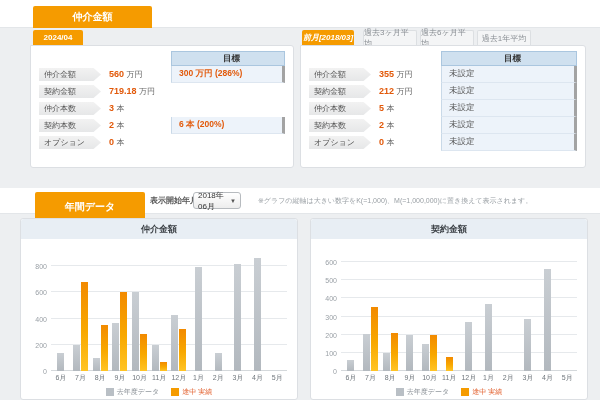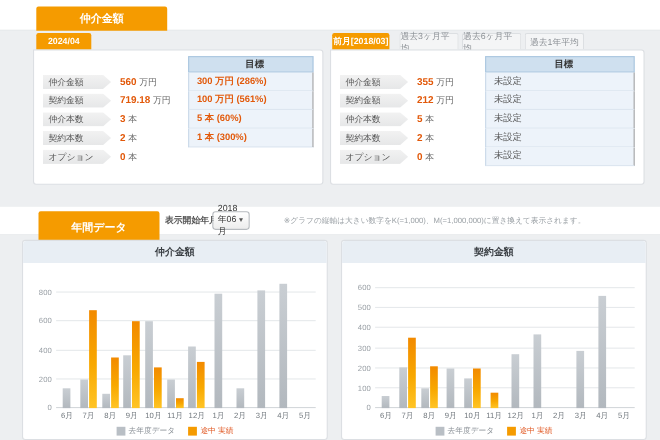--- a/index.html
+++ b/index.html
@@ -27,30 +27,30 @@
 
   .trow { display:flex; align-items:center; height:17px; position:relative; }
   .trow + .trow .tlabel { border-top:none; }
   .thead { height:15px; }
   .tlabel { width:62px; height:13px; background:linear-gradient(180deg,#f2f2f2,#e6e7e8);
     clip-path:polygon(0 0,88% 0,100% 50%,88% 100%,0 100%);
     font-size:8px; color:#555; display:flex; align-items:center; padding-left:5px; }
   .tvalue { width:70px; font-size:9px; padding-left:8px; white-space:nowrap; }
   .tvalue .num { color:#e2590a; font-weight:bold; }
   .tvalue .unit { color:#666; font-size:8px; }
-  .ttarget { flex:1; height:17px; background:#edf3fa; border-left:1px solid #c9d9e8; border-right:1px solid #a3a3a3;
+  .ttarget { flex:1; height:17px; background:#edf3fa; border-left:1px solid #c9d9e8; border-right:3px solid #a3a3a3;
     border-bottom:1px solid #dde6f0; font-size:8.5px; display:flex; align-items:center; padding-left:7px;
     position:relative; }
   .ttarget.set { color:#e2590a; font-weight:bold; }
   .ttarget.unset { color:#555; }
   .ttarget.th { background:#cfe0ef; border:1px solid #aac6df; color:#333; font-weight:bold;
     justify-content:center; height:15px; }
 
   .start-label { position:absolute; left:150px; top:195px; font-size:8px; color:#555; font-weight:bold; }
-  .dropdown { position:absolute; left:193px; top:192px; width:34px; height:17px;
+  .dropdown { position:absolute; left:193px; top:192px; width:48px; height:17px;
     background:linear-gradient(180deg,#ffffff,#ededed); border:1px solid #b7bbbf; border-radius:3px;
     font-size:8px; color:#333; display:flex; align-items:center; justify-content:flex-start; padding:0 4px; }
   .dropdown .caret { font-size:6px; color:#555; }
   .note { position:absolute; left:258px; top:196px; font-size:7px; color:#9aa0a5; }
 
   .chart-panel { position:absolute; top:218px; width:278px; height:182px; background:#fff;
     border:1px solid #dcdfe3; border-radius:3px; }
   .chart-title { height:20px; background:#e8eef4; display:flex; align-items:center; justify-content:center;
     font-size:9px; font-weight:bold; color:#3a3f44; border-radius:3px 3px 0 0; }
   .plot { position:relative; margin:14px 10px 0 30px; height:118px; }
@@ -86,46 +86,44 @@
       <div class="tvalue">
         <span class="num">560</span>
         <span class="unit">万円</span></div>
       <div class="ttarget set">300 万円 (286%)</div>
       </div>
     <div class="trow">
       <div class="tlabel">契約金額</div>
       <div class="tvalue">
         <span class="num">719.18</span>
         <span class="unit">万円</span></div>
-      <div class="ttarget set">100 万円 (561%)</div>
       </div>
     <div class="trow">
       <div class="tlabel">仲介本数</div>
       <div class="tvalue">
         <span class="num">3</span>
         <span class="unit">本</span></div>
-      <div class="ttarget set">5 本 (60%)</div>
       </div>
     <div class="trow">
       <div class="tlabel">契約本数</div>
       <div class="tvalue">
         <span class="num">2</span>
         <span class="unit">本</span></div>
-      <div class="ttarget set">1 本 (300%)</div>
+      <div class="ttarget set">6 本 (200%)</div>
       </div>
     <div class="trow">
       <div class="tlabel">オプション</div>
       <div class="tvalue">
         <span class="num">0</span>
         <span class="unit">本</span></div>
       </div>
   </div>
 
 <div id="compare-tabs">
-    <div class="subtab active" style="left: 302px; width: 52px;">前月[2018/03]</div>
+    <div class="subtab active" style="left: 302px; width: 52px; font-style: italic;">前月[2018/03]</div>
     <div class="subtab inactive" style="left: 363px; width: 54px;">過去3ヶ月平均</div>
     <div class="subtab inactive" style="left: 420px; width: 54px;">過去6ヶ月平均</div>
     <div class="subtab inactive" style="left: 477px; width: 54px;">過去1年平均</div>
   </div>
 <div class="panel panel-compare" id="panel-compare">
     <div class="trow thead">
       <div class="tvalue" style="width:132px;"></div>
       <div class="ttarget th">目標</div>
     </div>
     <div class="trow">

